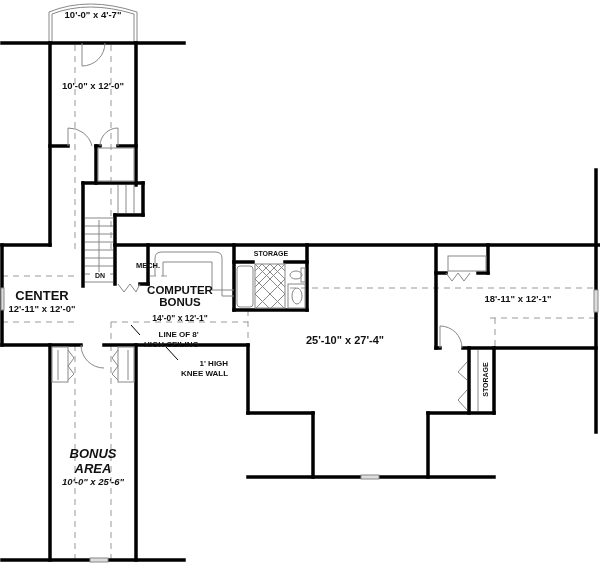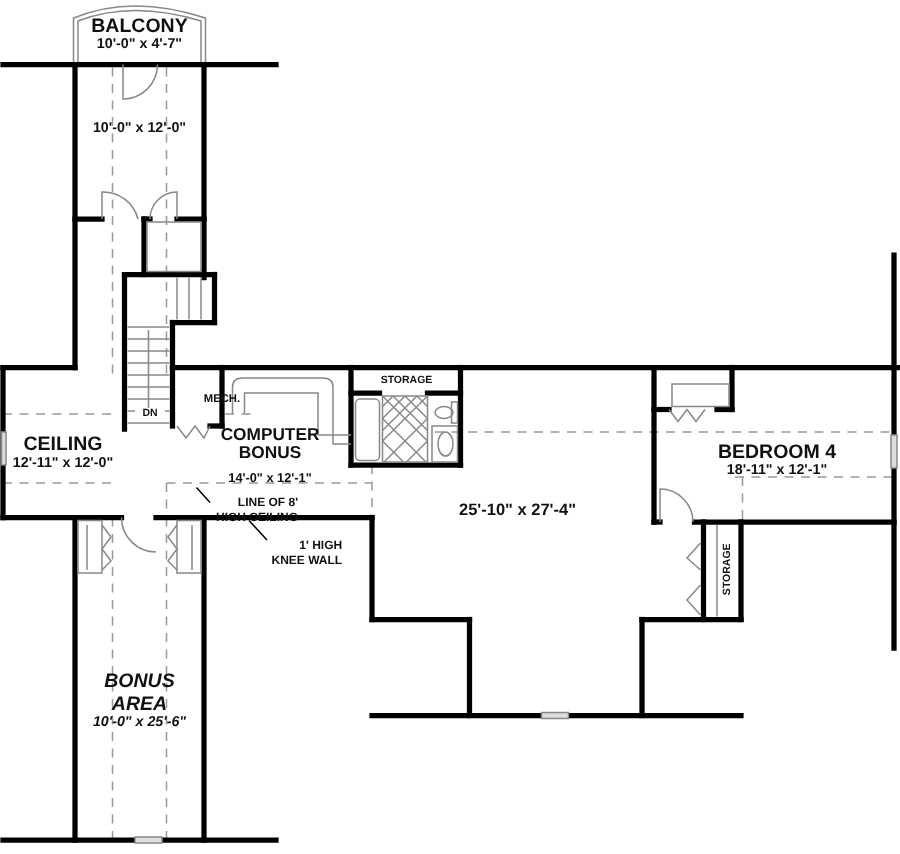--- a/index.html
+++ b/index.html
@@ -158,45 +158,43 @@
     <rect x="594" y="290" width="4" height="22" fill="#ddd"></rect>
     <rect x="90" y="558" width="18" height="4" fill="#ddd"></rect>
     <rect x="361" y="475" width="18" height="4" fill="#ddd"></rect>
 
     <line x1="131" y1="325" x2="140" y2="335" stroke="#000"></line>
     <line x1="166" y1="347" x2="178" y2="360" stroke="#000"></line>
   </g>
 </svg>
 
 <div class="lbl" style="left:43px; top:9px; width:100px;">
-  <div class="room-name">BALCONY</div>
   <div class="dim">10'-0" x 4'-7"</div>
 </div>
 
 <div class="lbl" style="left:43px; top:80px; width:100px;">
   <div class="dim">10'-0" x 12'-0"</div>
 </div>
 
 <div class="lbl" style="left:2px; top:288px; width:80px;">
-  <div class="room-name">CEILING</div>
+  <div class="room-name">CENTER</div>
   <div class="dim">12'-11" x 12'-0"</div>
 </div>
 
 <div class="lbl" style="left:140px; top:284px; width:80px;">
   <div class="room-name" style="font-size:11.5px; line-height:12px;">COMPUTER</div>
   <div class="room-name" style="font-size:11.5px; line-height:12px;">BONUS</div>
   <div class="dim" style="font-size:8.5px; margin-top:4px;">14'-0" x 12'-1"</div>
 </div>
 
 <div class="lbl" style="left:260px; top:334px; width:170px;">
   <div class="dim big">25'-10" x 27'-4"</div>
 </div>
 
 <div class="lbl" style="left:468px; top:293px; width:100px;">
-  <div class="room-name">BEDROOM 4</div>
   <div class="dim">18'-11" x 12'-1"</div>
 </div>
 
 <div class="lbl" style="left:50px; top:446px; width:86px;font-style:italic;">
   <div class="room-name">BONUS</div>
   <div class="room-name">AREA</div>
   <div class="dim">10'-0" x 25'-6"</div>
 </div>
 
 <div class="lbl small" style="left:117px; top:261px; width:30px; font-size:7.5px;padding-left:16px;">MECH.</div>

